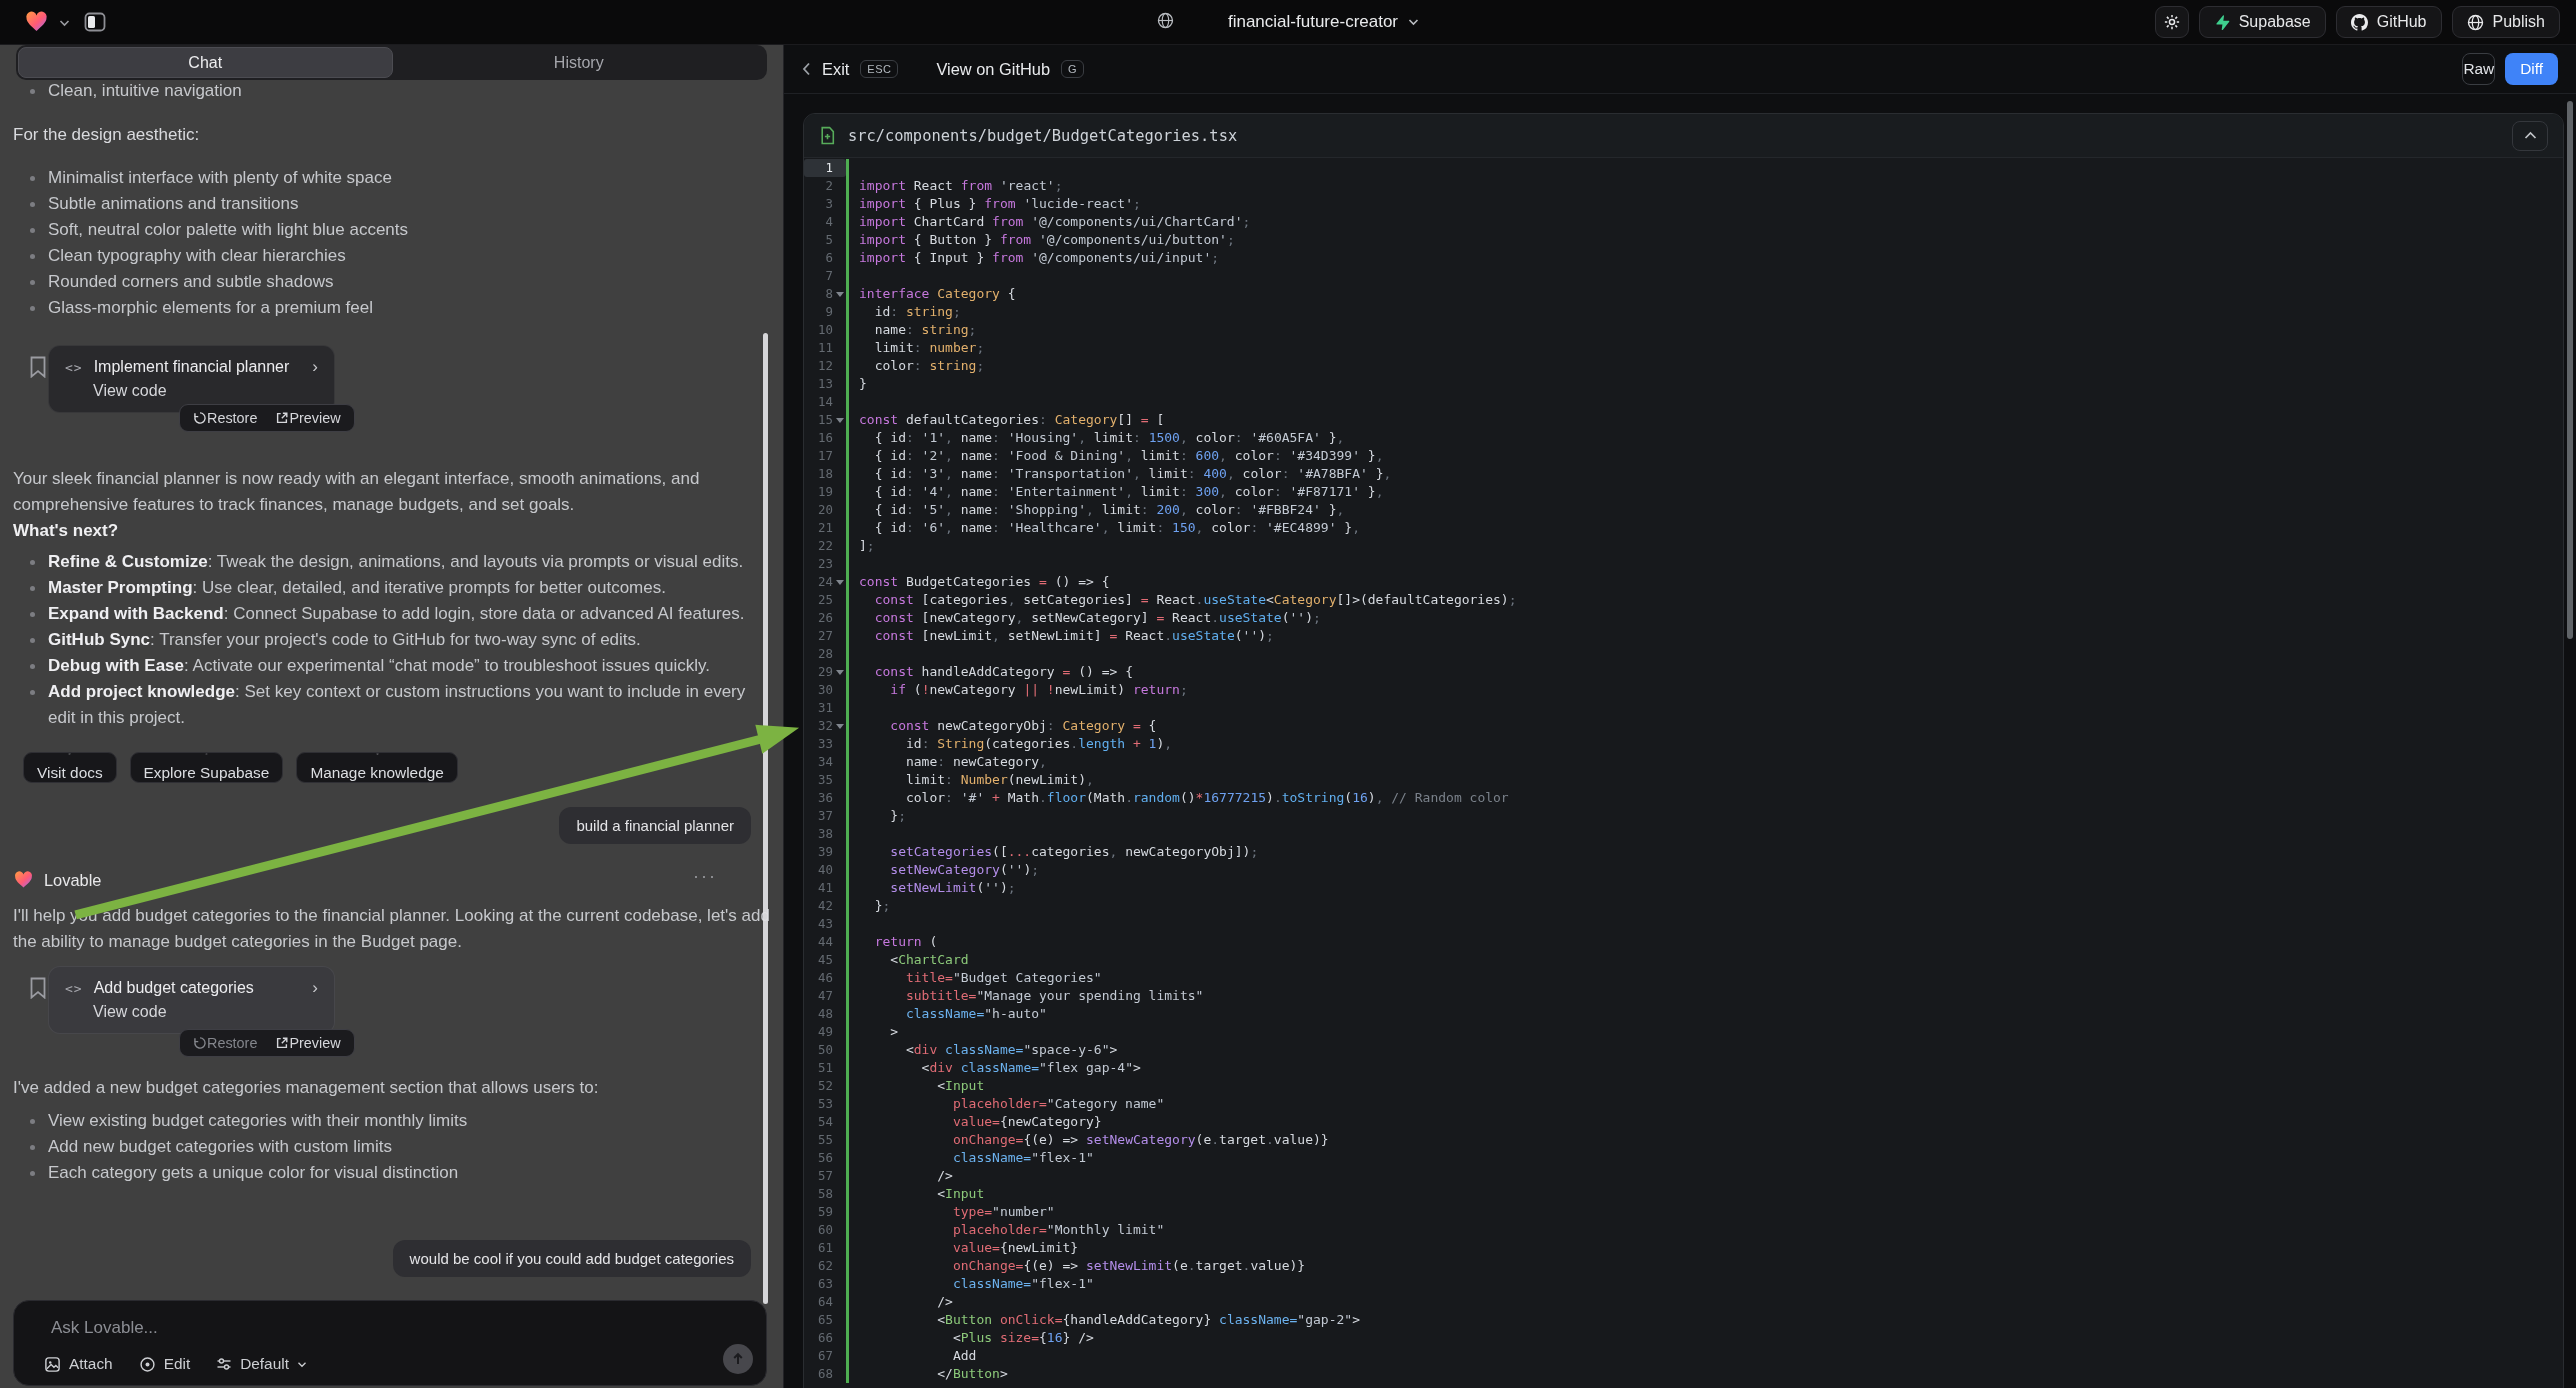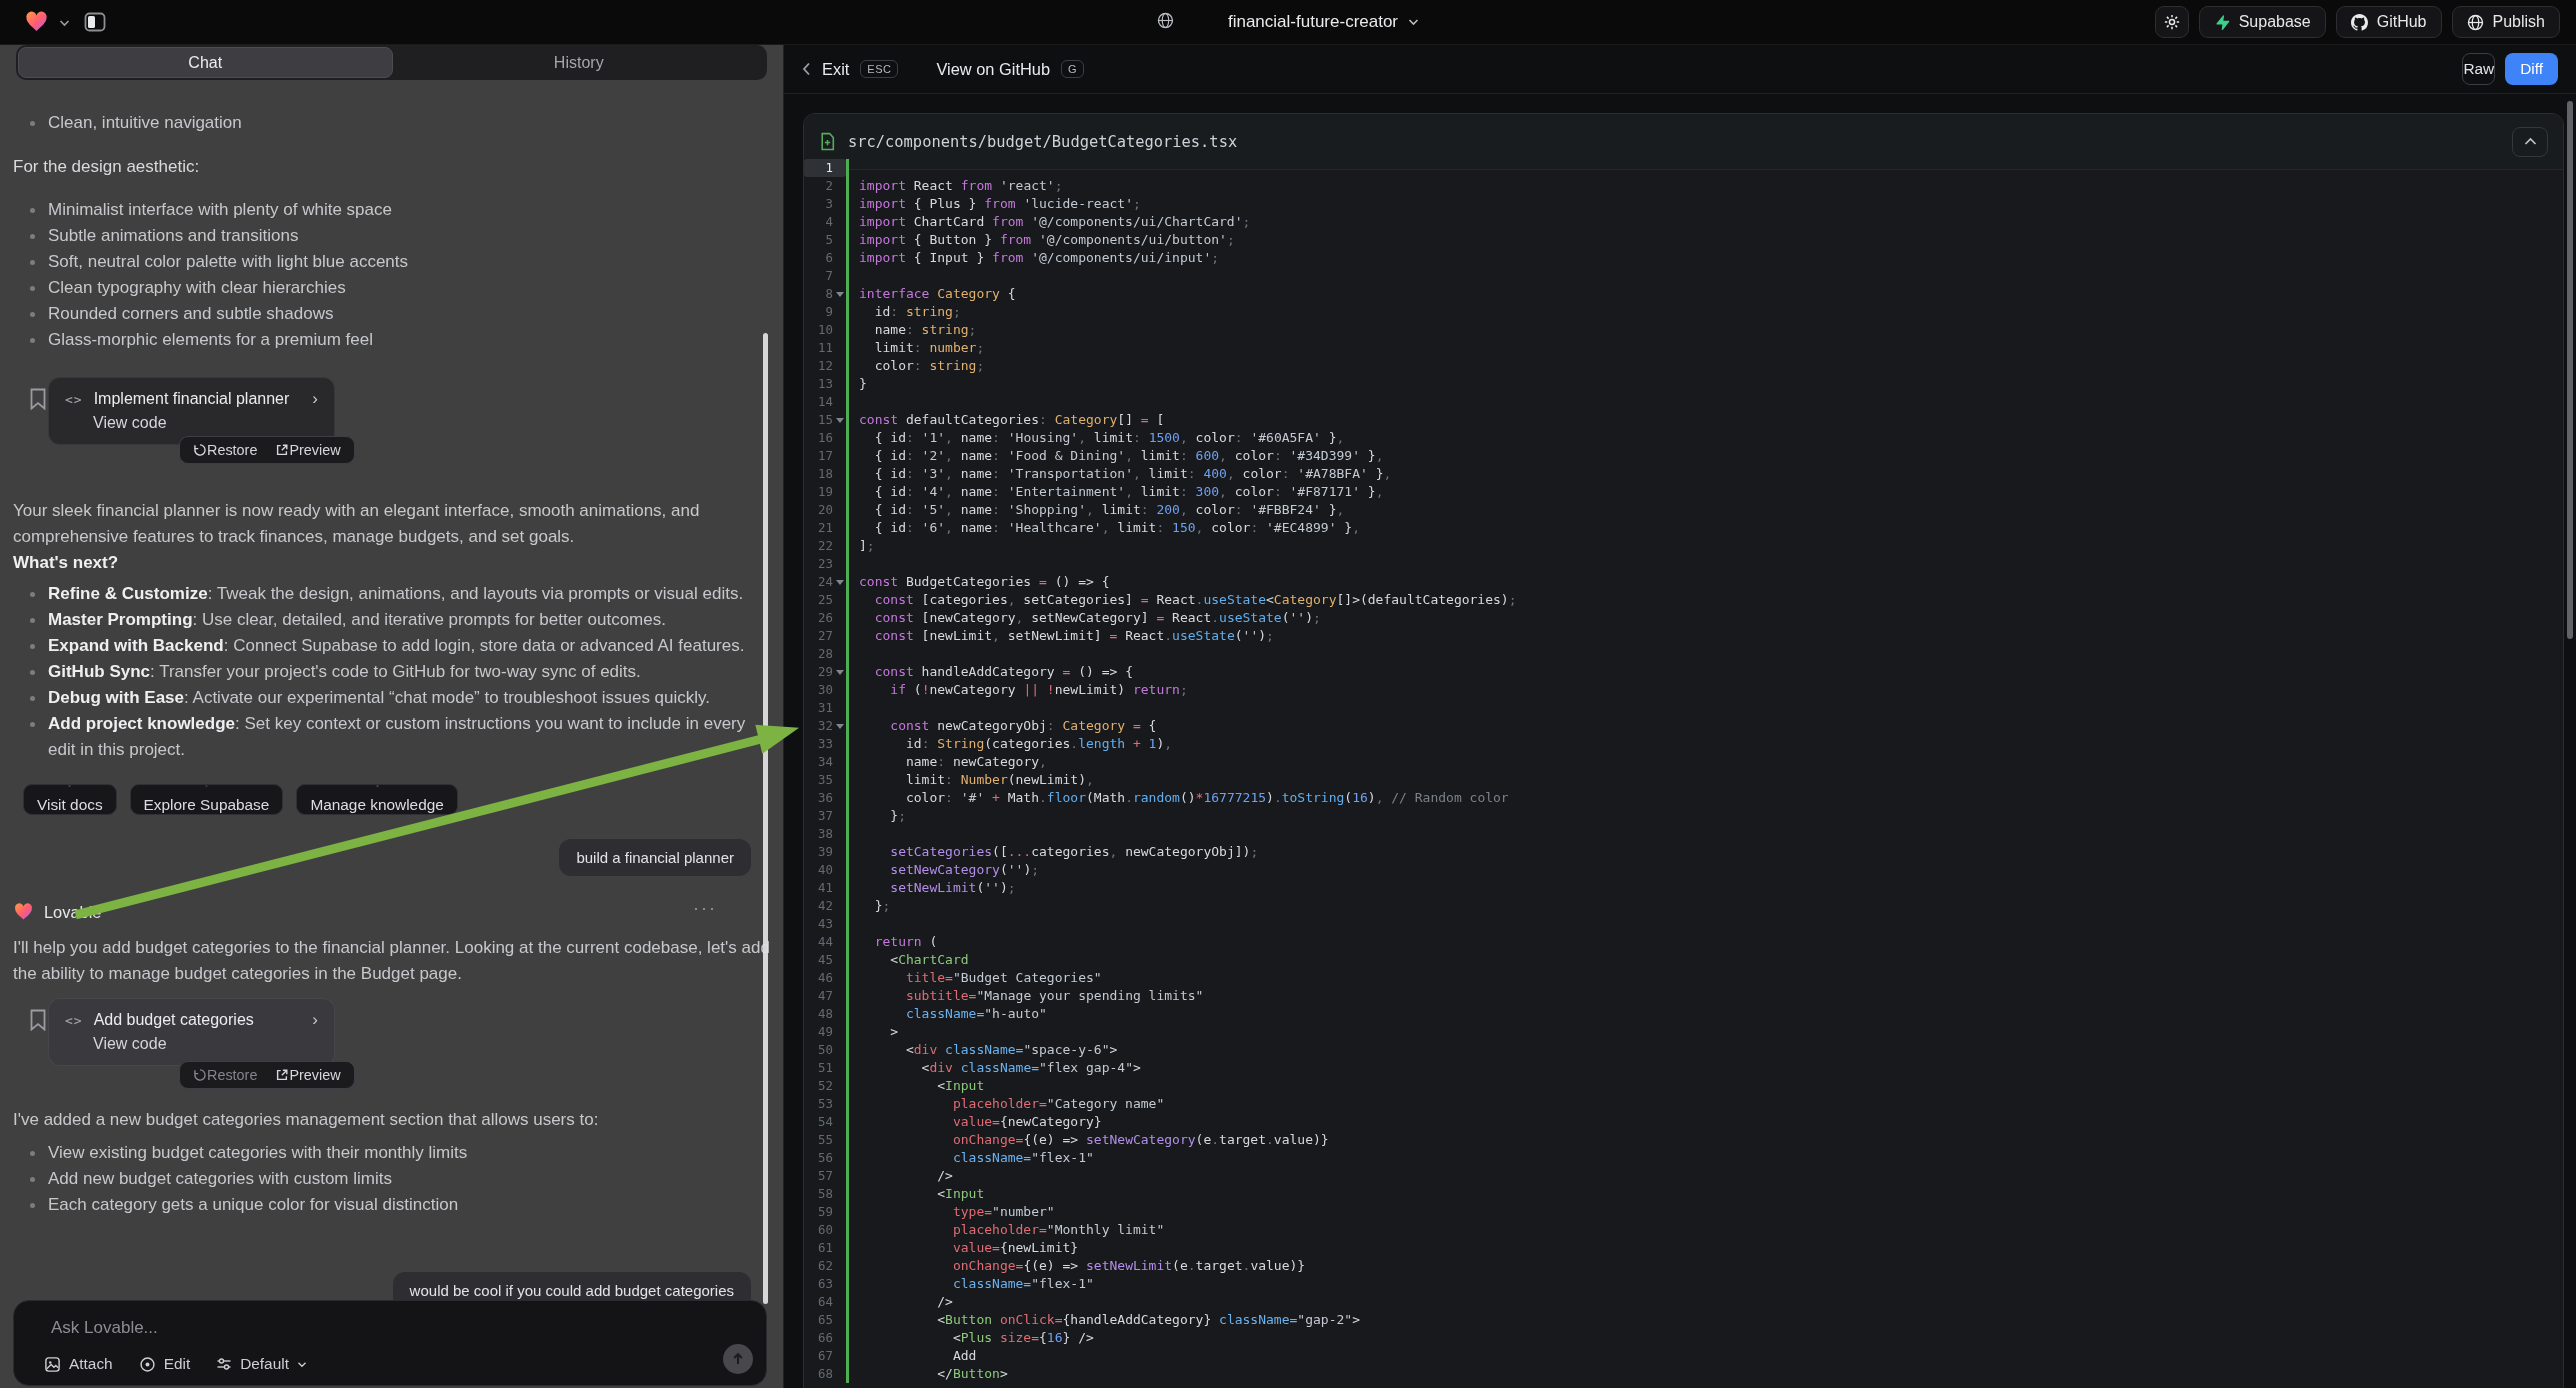--- a/index.html
+++ b/index.html
@@ -21,21 +21,21 @@
     border-radius:8px; }
 
   
   .left-panel { position:absolute; top:45px; left:0; width:783px; bottom:0; background:#404040; }
   .tabs { position:absolute; top:0; left:16px; right:16px; height:35px; background:#1f1f22;
     border-radius:10px; display:flex; padding:2px; z-index:10; }
   .tab { flex:1; display:flex; align-items:center; justify-content:center; font-size:16px;
     color:#a5a6ac; border-radius:8px; }
   .tab.active { background:#3d3d42; color:#ededef; border:1px solid #4c4c52; }
 
-  .chat-content { position:absolute; inset:0; overflow:hidden; font-size:17px;margin-top:32px; }
+  .chat-content { position:absolute; inset:0; overflow:hidden; font-size:17px; }
   .abs { position:absolute; left:13px; right:20px; }
   .msg-p { line-height:26px; color:#c6c8cc; }
   .msg-h { color:#d9dade; }
   .msg-h.bold { font-weight:bold; color:#f0f0f2; }
   ul.blist { list-style:none; }
   ul.blist li { position:relative; padding-left:35px; line-height:26px; color:#c6c8cc; }
   ul.blist li::before { content:""; position:absolute; left:17px; top:11px; width:5px; height:5px;
     border-radius:50%; background:#7c7d82; }
   ul.blist li b { color:#efeff2; }
 
@@ -87,21 +87,21 @@
   .kbd { border:1px solid #3a3d42; border-radius:6px; font-size:11px; padding:2px 6px;
     color:#b4bac0; letter-spacing:0.5px; }
   .rp-gap { width:16px; }
   .rp-right { margin-left:auto; display:flex; align-items:center; gap:10px; }
   .btn-raw { border:1px solid #3a3d42; border-radius:8px; padding:6px 0; font-size:15.4px;
     color:#e2e4e8; background:transparent; }
   .btn-diff { border-radius:8px; padding:7px 15px; font-size:15.4px; color:#fff; border:none; }
 
   .file-card { position:absolute; left:19px; right:12px; top:68px; bottom:-2px;
     background:#17191c; border:1px solid #2a2d31; border-radius:12px 12px 0 0; overflow:hidden; }
-  .file-head { height:56px; display:flex; align-items:center; padding:0 15px;
+  .file-head { height:44px; display:flex; align-items:center; padding:0 15px;
     border-bottom:1px solid #24272b; background:#191c1f; }
   .file-path { margin-left:12px; font-family:"DejaVu Sans Mono", monospace; font-size:15.4px;
     color:#ced3d9; }
   .collapse-btn { margin-left:auto; width:36px; height:30px; border:1px solid #34373c;
     border-radius:8px; display:flex; align-items:center; justify-content:center; background:transparent; }
 
   .code-wrap { position:absolute; top:45px; left:0; right:0; bottom:0; overflow:hidden;
     font-family:"DejaVu Sans Mono", monospace; font-size:13px; line-height:18px; }
   .cl { display:flex; height:18px; white-space:pre; }
   .gut { width:42px; flex:0 0 42px; text-align:right; padding-right:13px; color:#646a71;

